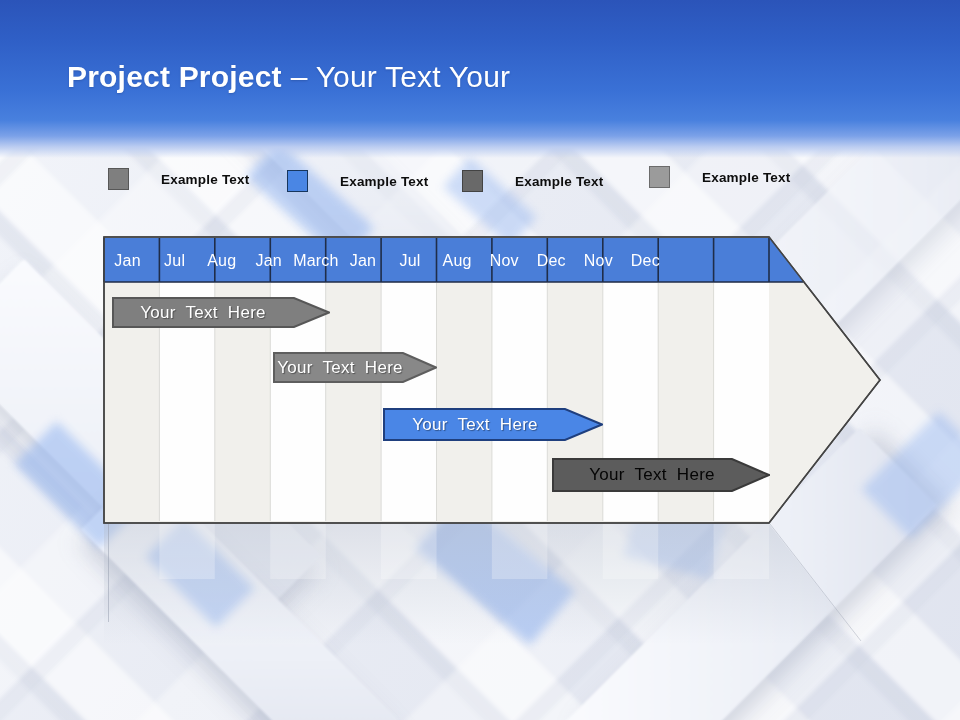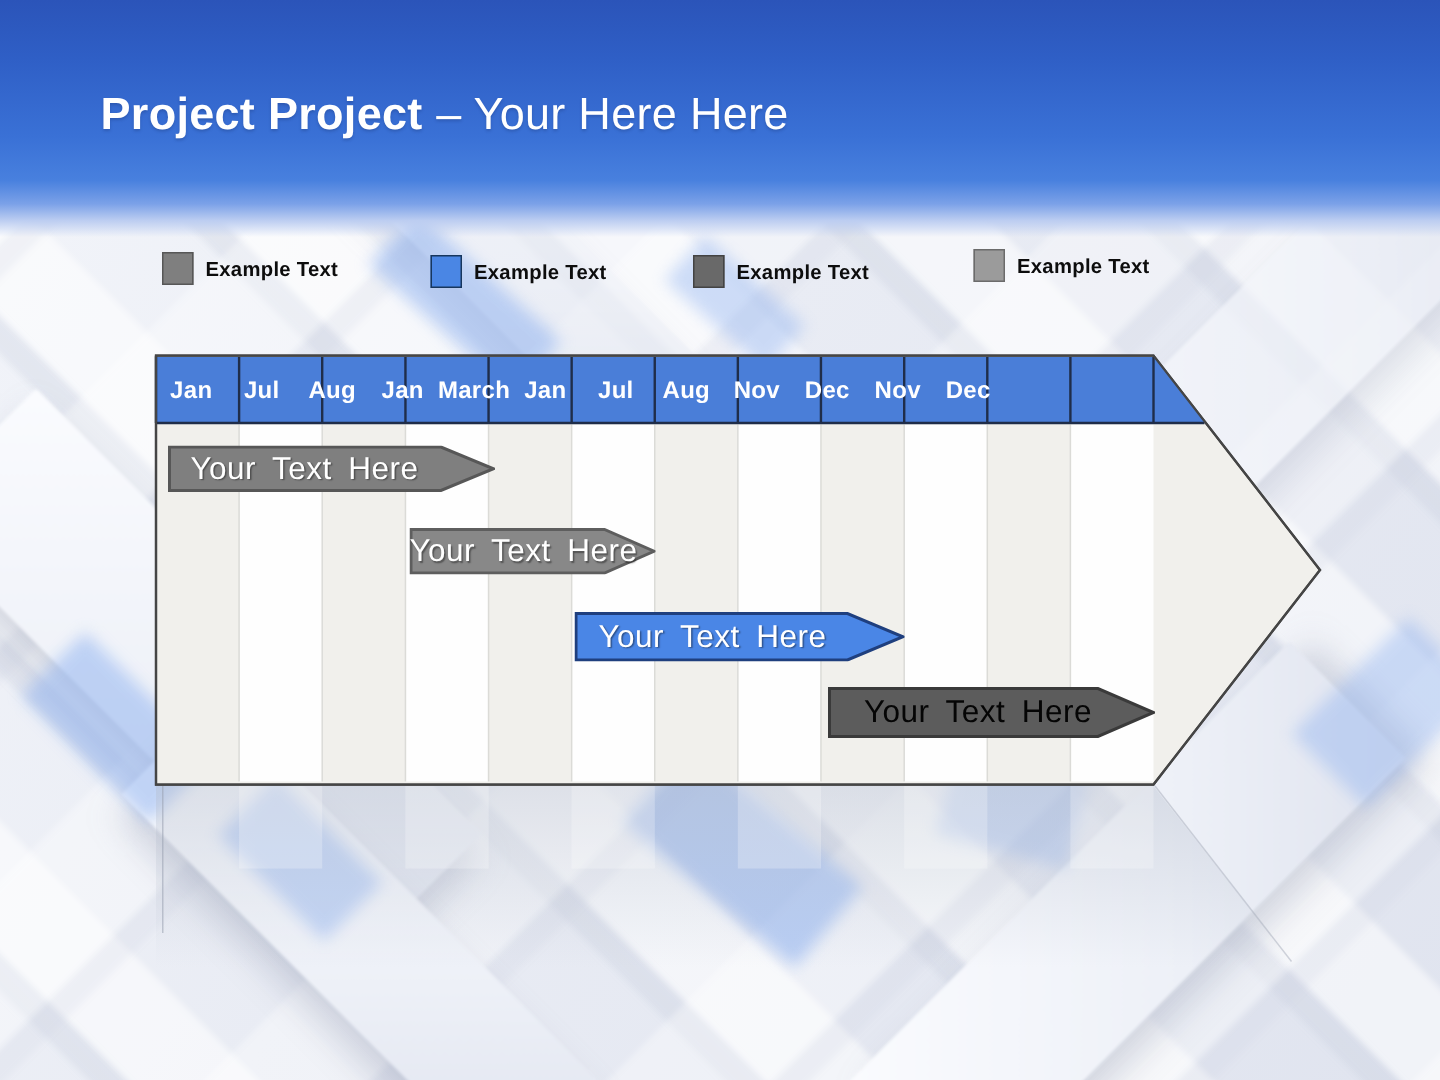--- a/index.html
+++ b/index.html
@@ -16,40 +16,40 @@
   .bp{position:absolute;background:#8cb0f0;filter:blur(5px);}
 
   
   .banner{position:absolute;left:0;top:0;width:960px;height:158px;
           background:linear-gradient(180deg,#2b54b9 0%,#2f5fc6 25%,#3a71d6 58%,#4880de 76%,#7ba1e8 86%,#bccdf1 93%,rgba(233,238,248,0) 100%);}
   .title{position:absolute;left:67px;top:60px;margin:0;font-size:30px;color:#ffffff;
          font-weight:700;letter-spacing:.2px;white-space:nowrap;text-shadow:0 1px 2px rgba(20,40,90,.25);}
   .title .suffix{font-weight:400;margin-left:9px;}
 
   
-  .legend-item{position:absolute;top:168px;display:flex;align-items:center;gap:8px;}
+  .legend-item{position:absolute;top:168px;display:flex;align-items:center;gap:32px;}
   .swatch{width:21px;height:22px;box-sizing:border-box;border:1.5px solid #575757;}
   .li2 .swatch{border-color:#17365d;}
   .li3 .swatch{border-color:#434343;}
   .li4 .swatch{border-color:#6b6b6b;}
   .legend-label{font-size:13.5px;font-weight:700;color:#0d0d0d;letter-spacing:.2px;}
 
   
   .tl{position:absolute;left:0;top:0;}
 
   
-  .months{position:absolute;left:104px;top:240px;width:565px;height:41px;display:flex;font-weight:bold;}
+  .months{position:absolute;left:104px;top:240px;width:565px;height:41px;display:flex;}
   .month-cell{flex:1;display:flex;align-items:center;justify-content:center;
               color:#ffffff;font-size:16px;letter-spacing:.2px;}
 
   
   .bar{position:absolute;}
   .bar svg{position:absolute;left:0;top:0;display:block;}
   .bar-label{position:absolute;left:0;top:0;bottom:0;text-align:center;
-             font-size:21px;word-spacing:5px;letter-spacing:.3px;white-space:nowrap;}
+             font-size:17px;word-spacing:5px;letter-spacing:.3px;white-space:nowrap;}
   .bar-light{color:#ffffff;text-shadow:1px 1px 1px rgba(0,0,0,.4);}
   .bar-dark{color:#050505;}
 </style>
 </head>
 <body>
 
 <div class="slide">
 
   <div class="bg">
     <div class="diag diag1"></div>
@@ -62,21 +62,21 @@
     <div class="bp" style="left:245px;top:178px;width:130px;height:48px;transform:rotate(42deg);opacity:.5;"></div>
     <div class="bp" style="left:445px;top:182px;width:90px;height:40px;transform:rotate(42deg);opacity:.4;"></div>
     <div class="bp" style="left:18px;top:455px;width:120px;height:60px;transform:rotate(45deg);opacity:.5;"></div>
     <div class="bp" style="left:420px;top:535px;width:150px;height:70px;transform:rotate(40deg);opacity:.55;"></div>
     <div class="bp" style="left:640px;top:430px;width:90px;height:140px;transform:rotate(15deg);opacity:.35;"></div>
     <div class="bp" style="left:870px;top:440px;width:110px;height:70px;transform:rotate(-45deg);opacity:.4;"></div>
     <div class="bp" style="left:150px;top:545px;width:100px;height:55px;transform:rotate(45deg);opacity:.45;"></div>
   </div>
 
   <div class="banner">
-    <h1 class="title"><span>Project Project</span><span class="suffix">– Your Here Here</span></h1>
+    <h1 class="title"><span>Project Project</span><span class="suffix">– Your Text Your</span></h1>
   </div>
 
   <div class="legend-item li1" style="left:108px;">
     <span class="swatch" style="background: rgb(127, 127, 127);"></span>
     <span class="legend-label">Example Text</span>
   </div>
   <div class="legend-item li2" style="left:287px;top:170px;">
     <span class="swatch" style="background: rgb(74, 134, 228);"></span>
     <span class="legend-label">Example Text</span>
   </div>

